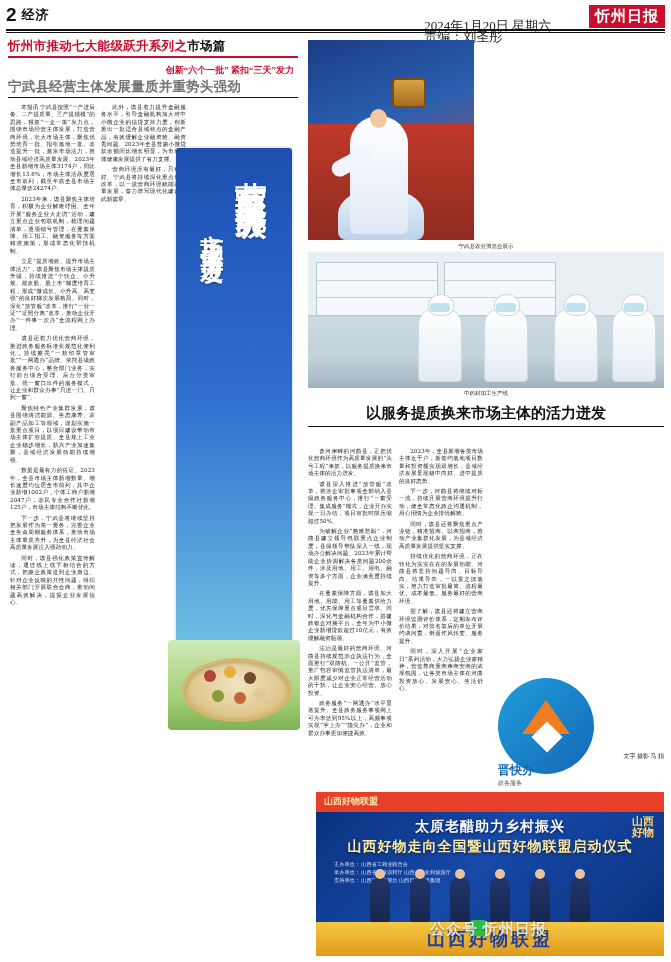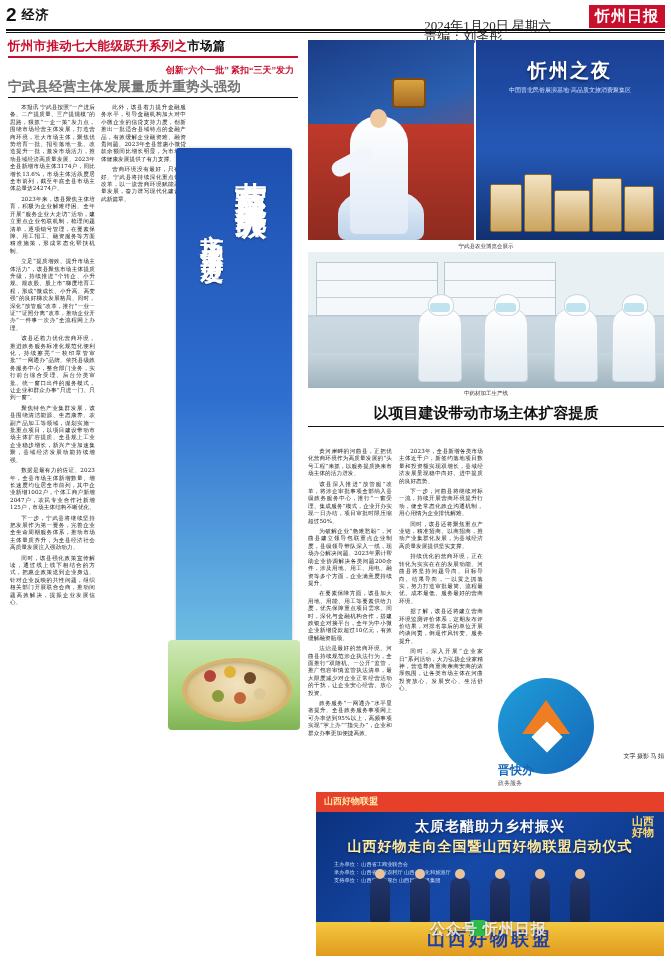--- a/index.html
+++ b/index.html
@@ -216,29 +216,20 @@
 
   <div class="photo1">
     <div class="p1-stage"></div>
     <div class="p1-dancer-skirt"></div>
     <div class="p1-dancer-body"></div>
     <div class="p1-sleeve"></div>
     <div class="p1-head"></div>
     <div class="p1-drum"></div>
   </div>
 
-  <div class="photo2">
-    <div class="p2-title">忻州之夜</div>
-    <div class="p2-sub">中国晋北民俗展演基地·高品质文旅消费聚集区</div>
-    <div class="p2-box" style="left:14px;width:30px;height:46px;"></div>
-    <div class="p2-box" style="left:48px;width:26px;height:56px;"></div>
-    <div class="p2-box" style="left:78px;width:34px;height:40px;"></div>
-    <div class="p2-box" style="left:116px;width:28px;height:52px;"></div>
-    <div class="p2-box" style="left:148px;width:28px;height:44px;"></div>
-  </div>
 
   <div class="cap-a">宁武县农业博览会展示</div>
 
   <div class="photo3">
     <div class="p3-wall">
       <div class="p3-shelf">
         <i style="top:17px;"></i>
           <i style="top:34px;"></i>
       </div>
       <div class="p3-shelf" style="left:136px;width:110px;">
@@ -260,21 +251,21 @@
         <div class="mask"></div>
       </div>
     <div class="p3-worker" style="left:304px;">
         <div class="hd"></div>
         <div class="mask"></div>
       </div>
   </div>
 
   <div class="cap-b">中药材加工生产线</div>
 
-  <div class="art2-title">以项目建设带动市场主体扩容提质</div>
+  <div class="art2-title">以服务提质换来市场主体的活力迸发</div>
   <div class="art2-rule"></div>
 
   <div class="col-text col-r1">
       <p>黄河岸畔的河曲县，正把优化营商环境作为高质量发展的“头号工程”来抓，以服务提质换来市场主体的活力迸发。</p>
       <p>该县深入推进“放管服”改革，将涉企审批事项全部纳入县级政务服务中心，推行“一窗受理、集成服务”模式，企业开办实现一日办结，项目审批时限压缩超过50%。</p>
       <p>为破解企业“急难愁盼”，河曲县建立领导包联重点企业制度，县级领导带队深入一线，现场办公解决问题。2023年累计帮助企业协调解决各类问题200余件，涉及用地、用工、用电、融资等多个方面，企业满意度持续提升。</p>
       <p>在要素保障方面，该县加大用地、用能、用工等要素供给力度，优先保障重点项目需求。同时，深化与金融机构合作，搭建政银企对接平台，全年为中小微企业新增贷款超过10亿元，有效缓解融资瓶颈。</p>
       <p>法治是最好的营商环境。河曲县持续规范涉企执法行为，全面推行“双随机、一公开”监管，推广包容审慎监管执法清单，最大限度减少对企业正常经营活动的干扰，让企业安心经营、放心投资。</p>
       <p>政务服务“一网通办”水平显著提升。全县政务服务事项网上可办率达到95%以上，高频事项实现“掌上办”“指尖办”，企业和群众办事更加便捷高效。</p>
     </div>

